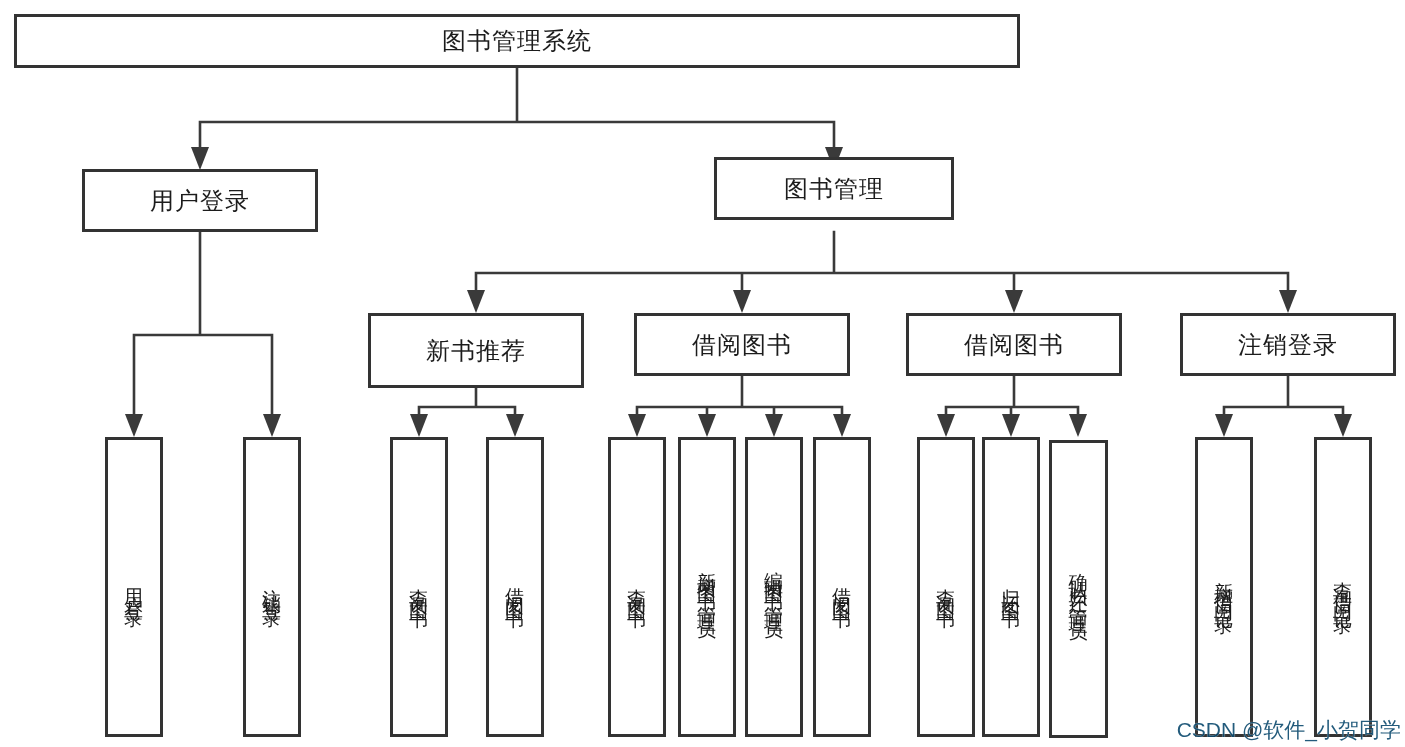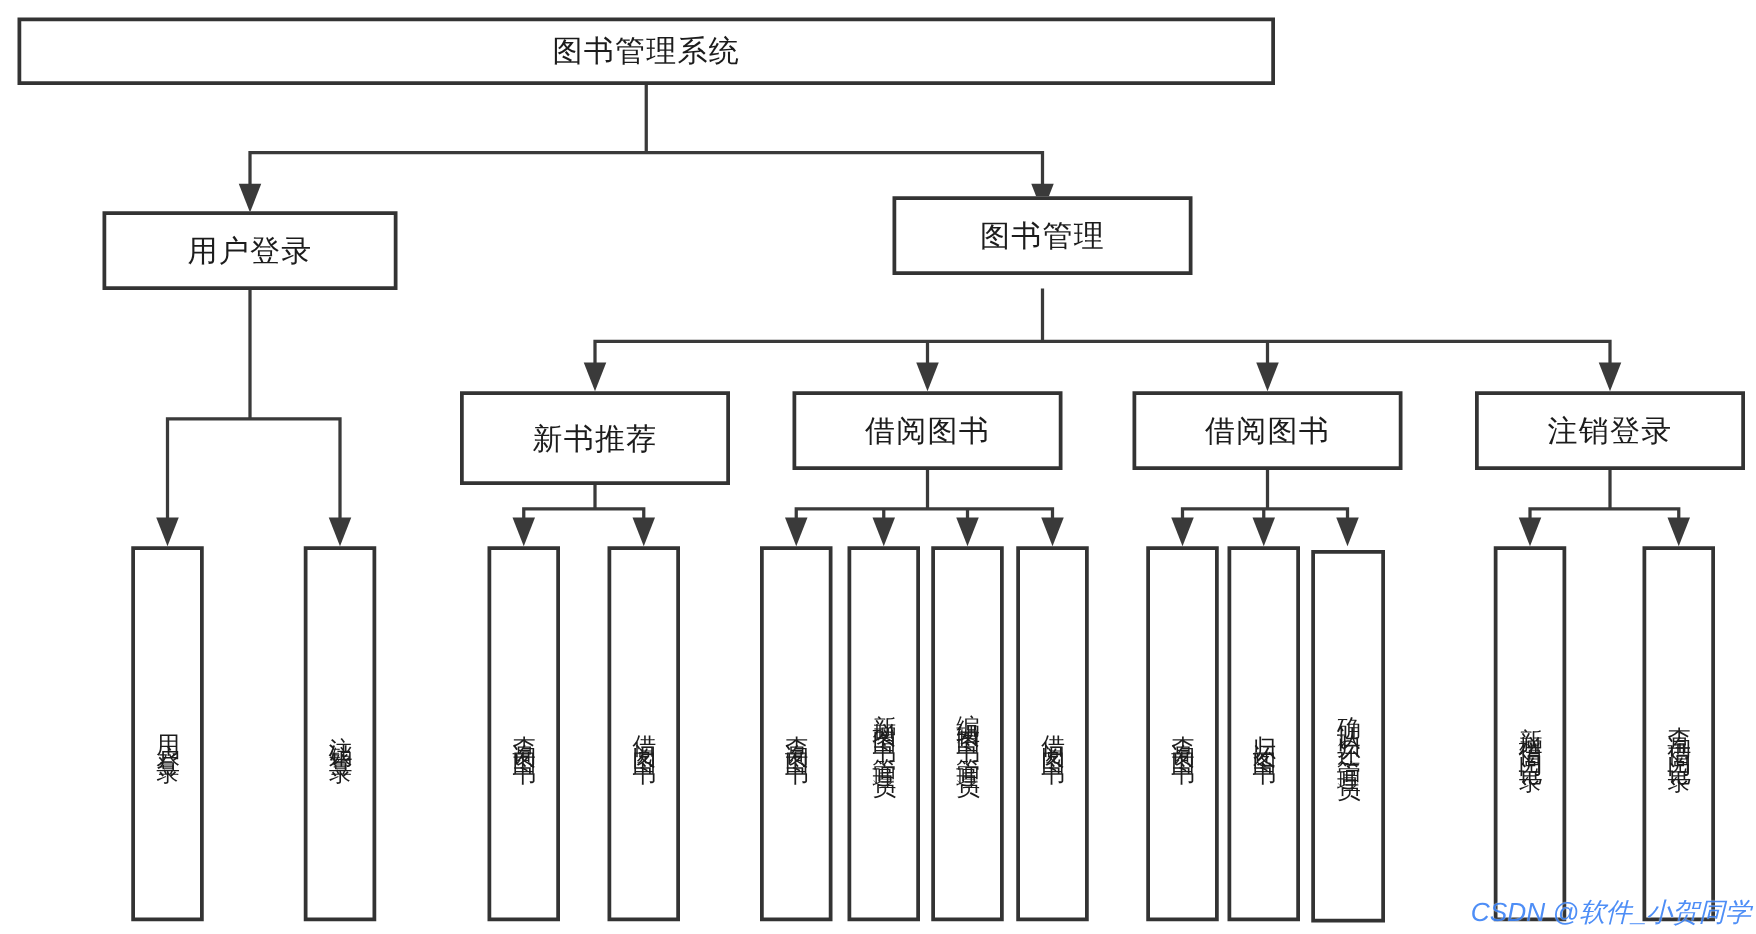--- a/index.html
+++ b/index.html
@@ -81,15 +81,15 @@
   <div class="box v" style="left:745px;top:437px;width:58px;height:300px">编辑图书（管理员）</div>
   <div class="box v" style="left:813px;top:437px;width:58px;height:300px">借阅图书</div>
 
   <div class="box v" style="left:917px;top:437px;width:58px;height:300px">查询图书</div>
   <div class="box v" style="left:982px;top:437px;width:58px;height:300px">归还图书</div>
   <div class="box v" style="left:1049px;top:440px;width:59px;height:298px">确认归还（管理员）</div>
 
   <div class="box v" style="left:1195px;top:437px;width:58px;height:300px">新增借阅记录</div>
   <div class="box v" style="left:1314px;top:437px;width:58px;height:300px">查询借阅记录</div>
 
-  <div class="watermark" style="color: #3b82f6; font-style: italic;">CSDN @软件_小贺同学</div>
+  <div class="watermark" style="color: #0c4a6e;">CSDN @软件_小贺同学</div>
 
 </div>
 
 </body></html>

